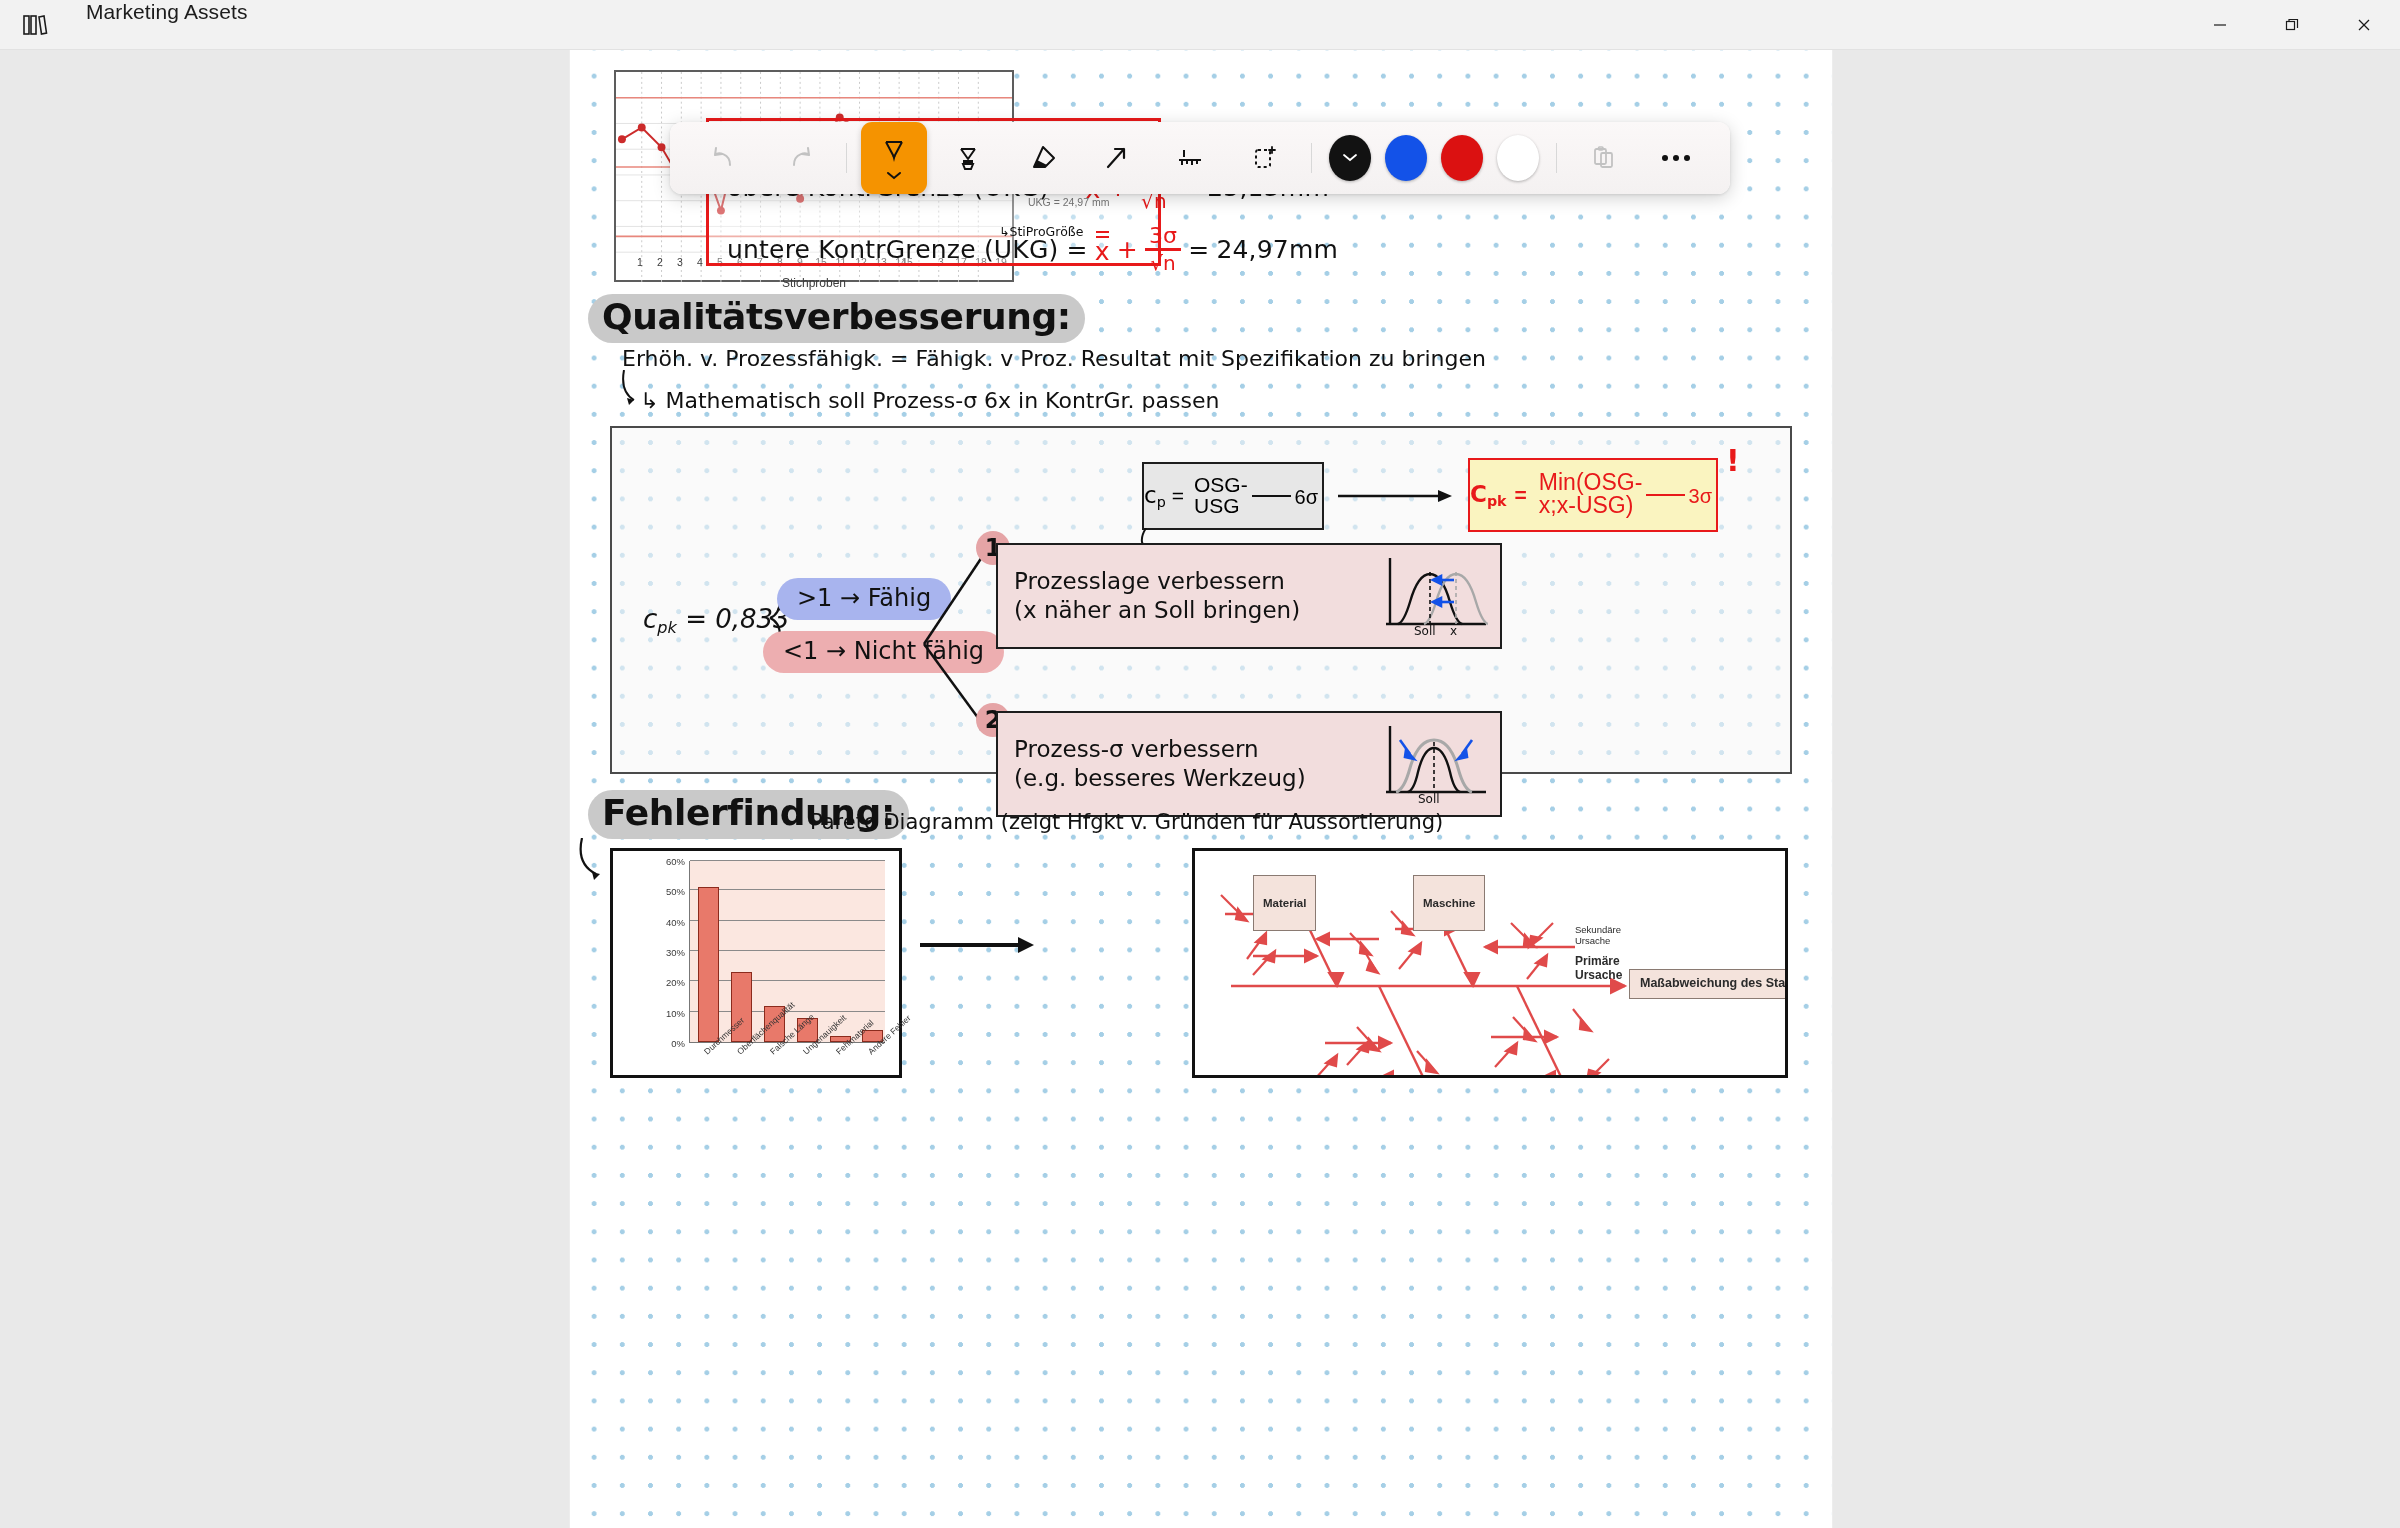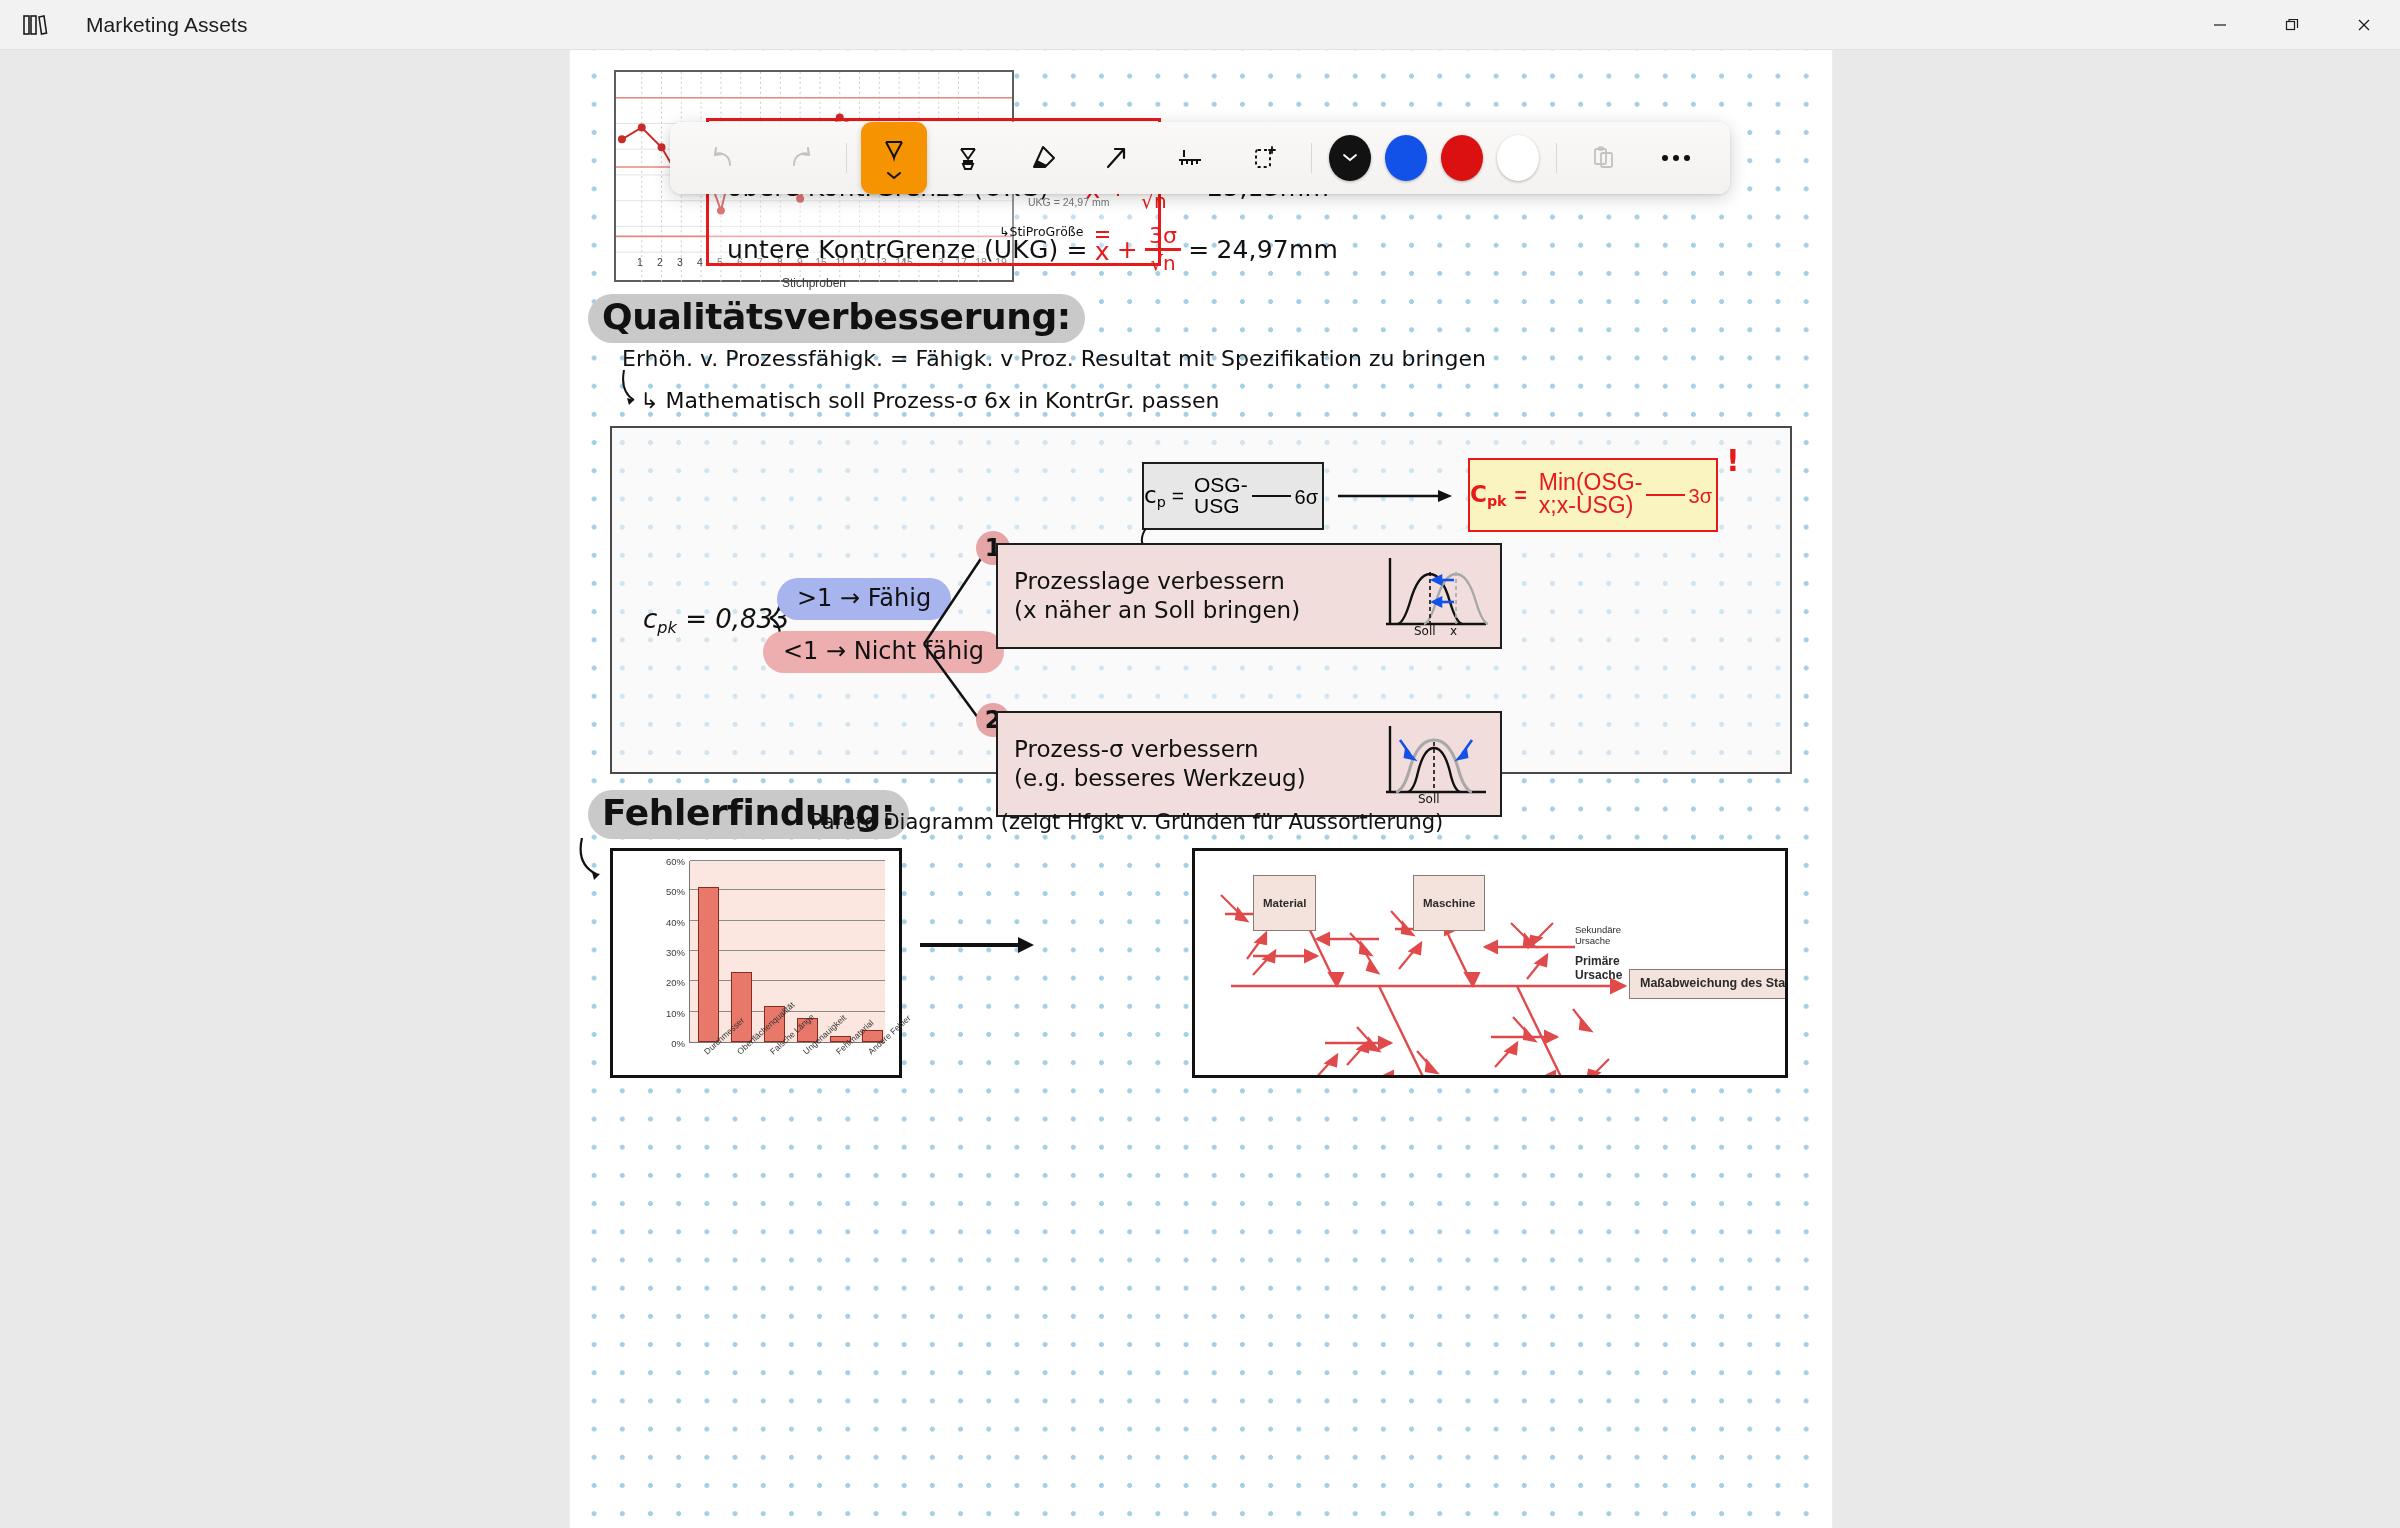--- a/index.html
+++ b/index.html
@@ -9,21 +9,21 @@
     overflow: hidden;
     font-family: "Liberation Sans", sans-serif;
     background: #e9e9e9;
   }
 
   
   #titlebar {
     position: absolute; top: 0; left: 0;
     width: 2400px; height: 50px;
     background: #f2f2f2;
-    display: flex; align-items: center;
+    display: flex; align-items: flex-start;
     border-bottom: 1px solid #e2e2e2;
     z-index: 60;
   }
   #app-icon {
     margin-left: 14px; width: 44px; height: 50px;
     display: flex; align-items: center; justify-content: center;
   }
   #app-title {
     margin-left: 28px;
     font-size: 21px; color: #1c1c1c; letter-spacing: .1px;

